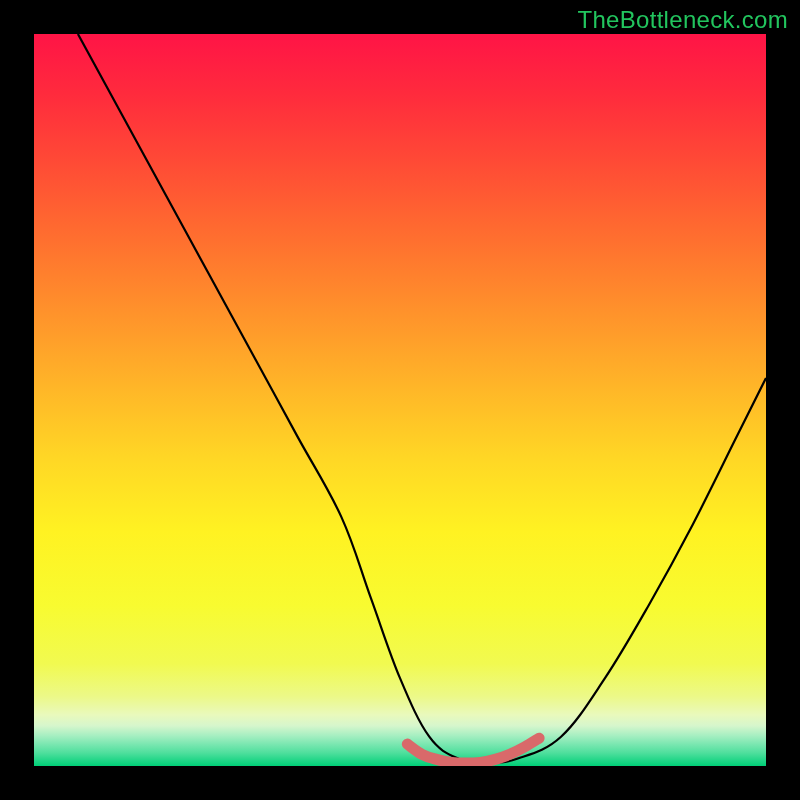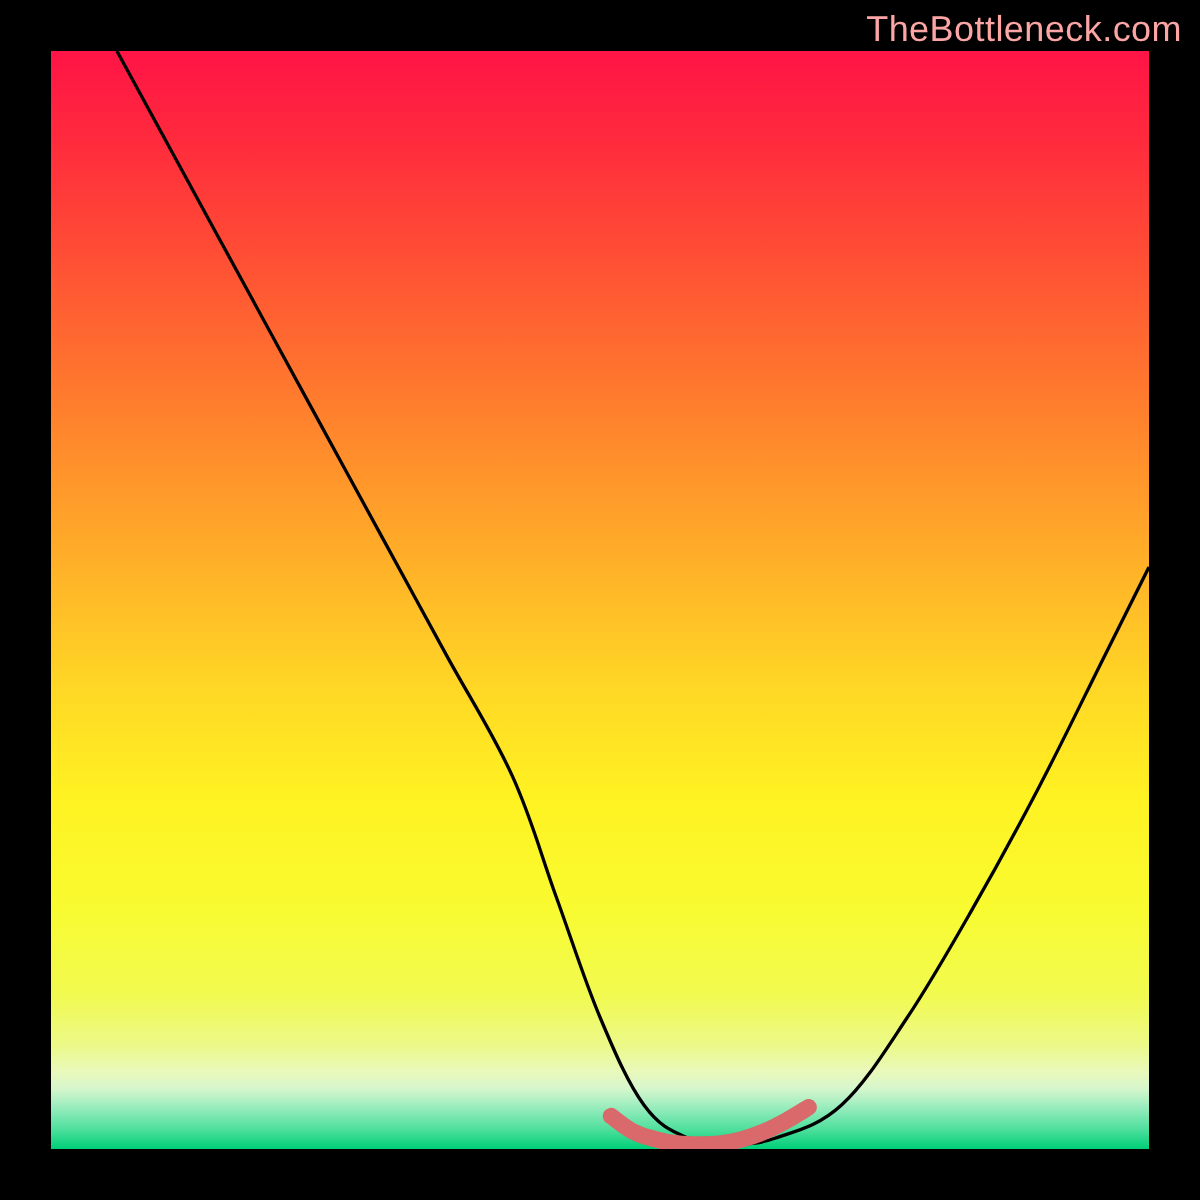--- a/index.html
+++ b/index.html
@@ -14,21 +14,21 @@
   .frame {
     position: relative;
     width: 800px;
     height: 800px;
     background: #000;
   }
   .watermark {
     position: absolute;
     top: 6px;
     right: 12px;
-    color: #fca5a5;
+    color: #22c55e;
     font-size: 24px;
     font-weight: 500;
     letter-spacing: 0.3px;
     z-index: 40;
     user-select: none;
   }
   .plot-area {
     position: absolute;
     left: 34px;
     top: 34px;

